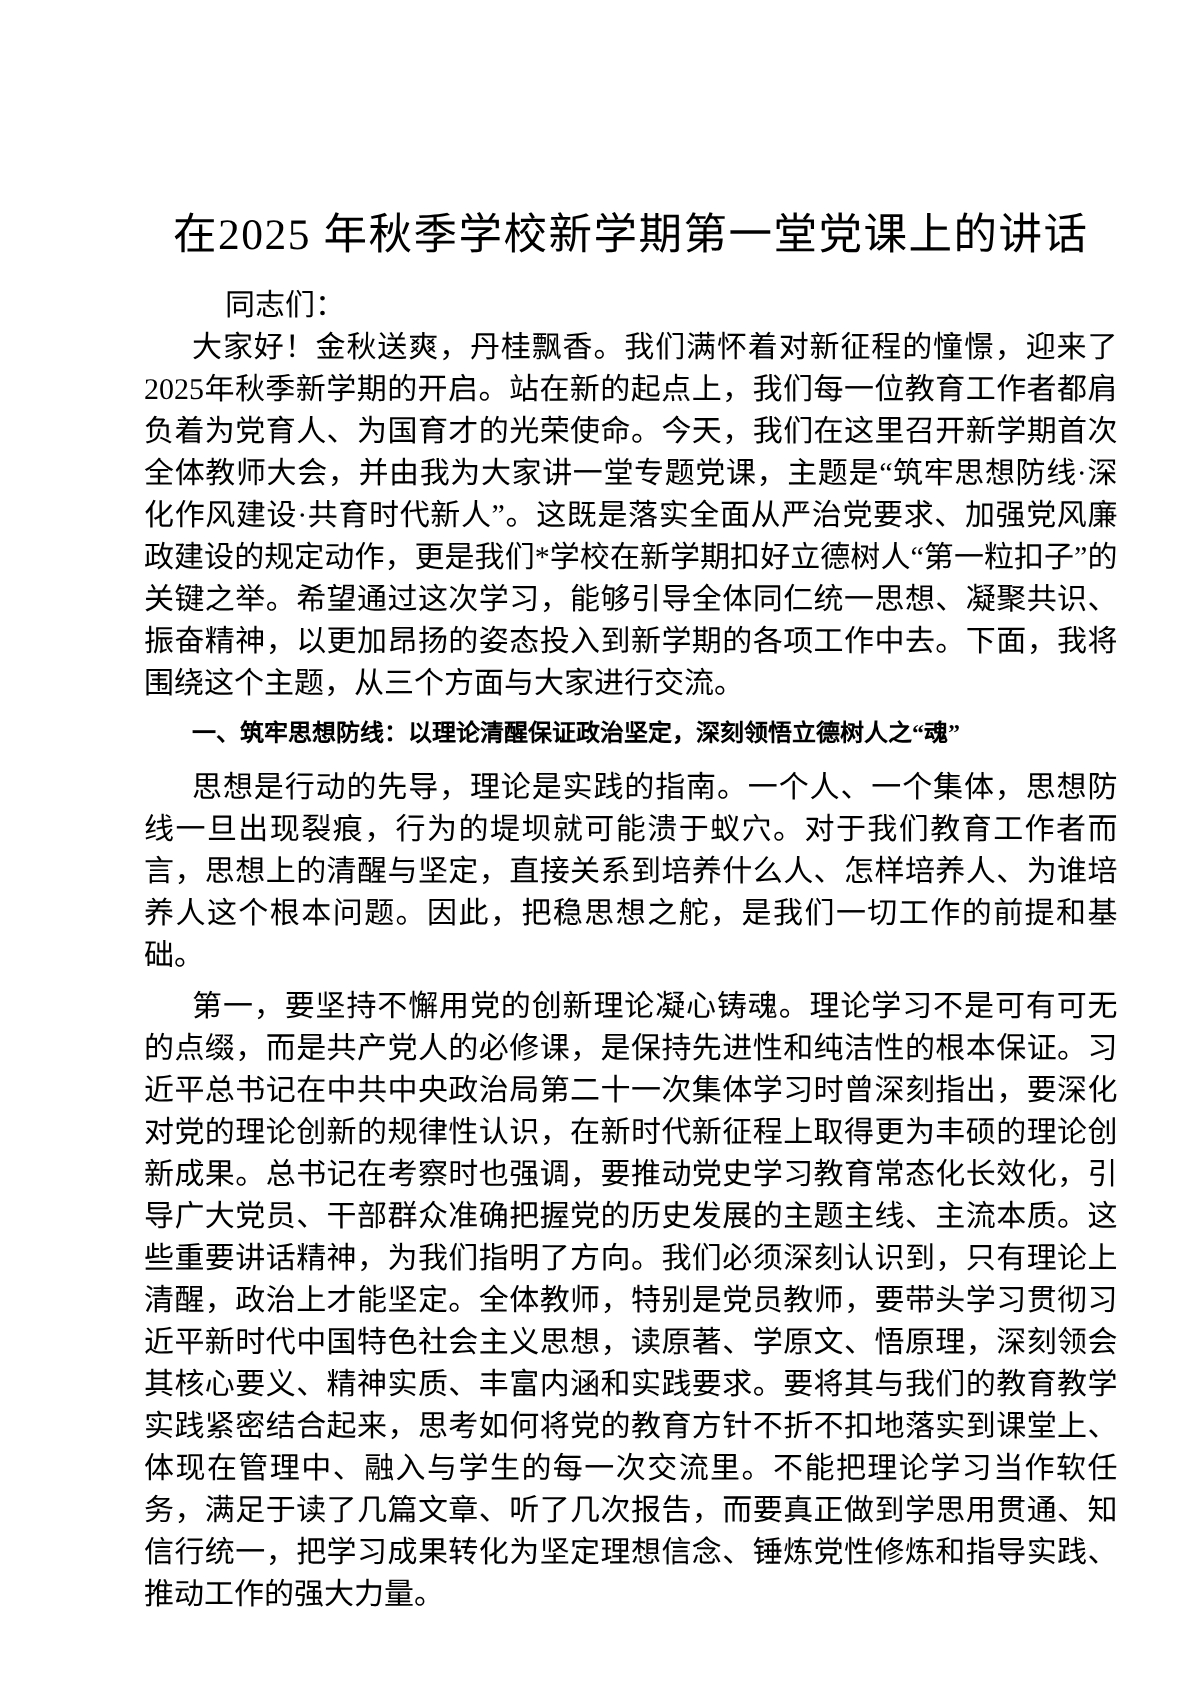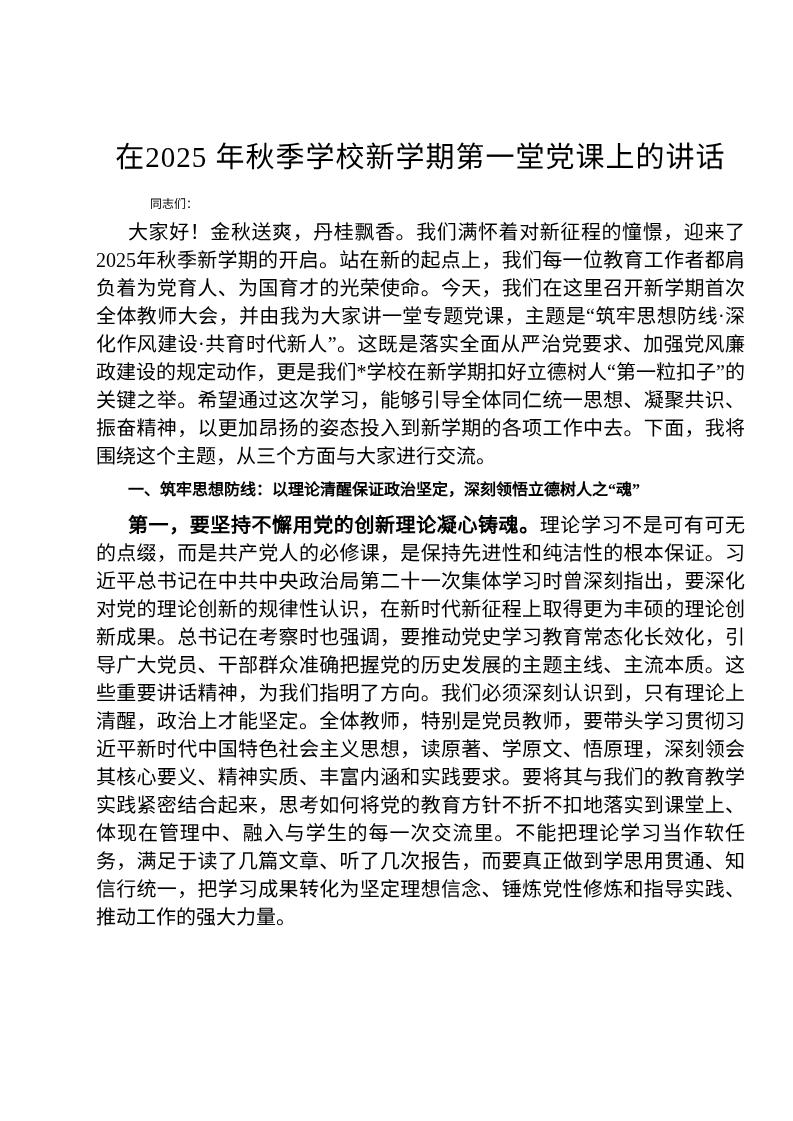--- a/index.html
+++ b/index.html
@@ -22,52 +22,53 @@
   .doc-title {
     margin: 0 0 12px 0;
     font-size: 29px;
     font-weight: 400;
     line-height: 42px;
     text-align: center;
     letter-spacing: 1px;
   }
   .salutation {
     margin: 0;
-    font-size: 12px;
+    font-size: 20px;
     line-height: 28px;
     text-indent: 54px;
   }
   .body-para {
     margin: 0 0 6px 0;
     font-size: 20px;
     line-height: 28px;
     text-align: justify;
     text-indent: 32px;
   }
   .section-heading {
     margin: 6px 0 7px 0;
     font-size: 16px;
     font-weight: 700;
     line-height: 28px;
     text-indent: 32px;
     text-align: left;
   }
   .para-lead {
-    font-weight: 700;
+    font-weight: 400;
   }
 </style>
 </head>
 <body>
 
 <div class="page">
 
   <h1 class="doc-title">在2025 年秋季学校新学期第一堂党课上的讲话</h1>
 
   <p class="salutation">同志们：</p>
 
   <p class="body-para">大家好！金秋送爽，丹桂飘香。我们满怀着对新征程的憧憬，迎来了2025年秋季新学期的开启。站在新的起点上，我们每一位教育工作者都肩负着为党育人、为国育才的光荣使命。今天，我们在这里召开新学期首次全体教师大会，并由我为大家讲一堂专题党课，主题是“筑牢思想防线·深化作风建设·共育时代新人”。这既是落实全面从严治党要求、加强党风廉政建设的规定动作，更是我们*学校在新学期扣好立德树人“第一粒扣子”的关键之举。希望通过这次学习，能够引导全体同仁统一思想、凝聚共识、振奋精神，以更加昂扬的姿态投入到新学期的各项工作中去。下面，我将围绕这个主题，从三个方面与大家进行交流。</p>
 
   <h2 class="section-heading">一、筑牢思想防线：以理论清醒保证政治坚定，深刻领悟立德树人之“魂”</h2>
 
+  <p class="body-para">思想是行动的先导，理论是实践的指南。一个人、一个集体，思想防线一旦出现裂痕，行为的堤坝就可能溃于蚁穴。对于我们教育工作者而言，思想上的清醒与坚定，直接关系到培养什么人、怎样培养人、为谁培养人这个根本问题。因此，把稳思想之舵，是我们一切工作的前提和基础。</p>
 
   <p class="body-para"><span class="para-lead">第一，要坚持不懈用党的创新理论凝心铸魂。</span><span>理论学习不是可有可无的点缀，而是共产党人的必修课，是保持先进性和纯洁性的根本保证。习近平总书记在中共中央政治局第二十一次集体学习时曾深刻指出，要深化对党的理论创新的规律性认识，在新时代新征程上取得更为丰硕的理论创新成果。总书记在考察时也强调，要推动党史学习教育常态化长效化，引导广大党员、干部群众准确把握党的历史发展的主题主线、主流本质。这些重要讲话精神，为我们指明了方向。我们必须深刻认识到，只有理论上清醒，政治上才能坚定。全体教师，特别是党员教师，要带头学习贯彻习近平新时代中国特色社会主义思想，读原著、学原文、悟原理，深刻领会其核心要义、精神实质、丰富内涵和实践要求。要将其与我们的教育教学实践紧密结合起来，思考如何将党的教育方针不折不扣地落实到课堂上、体现在管理中、融入与学生的每一次交流里。不能把理论学习当作软任务，满足于读了几篇文章、听了几次报告，而要真正做到学思用贯通、知信行统一，把学习成果转化为坚定理想信念、锤炼党性修炼和指导实践、推动工作的强大力量。</span></p>
 
 </div>
 
 </body></html>

